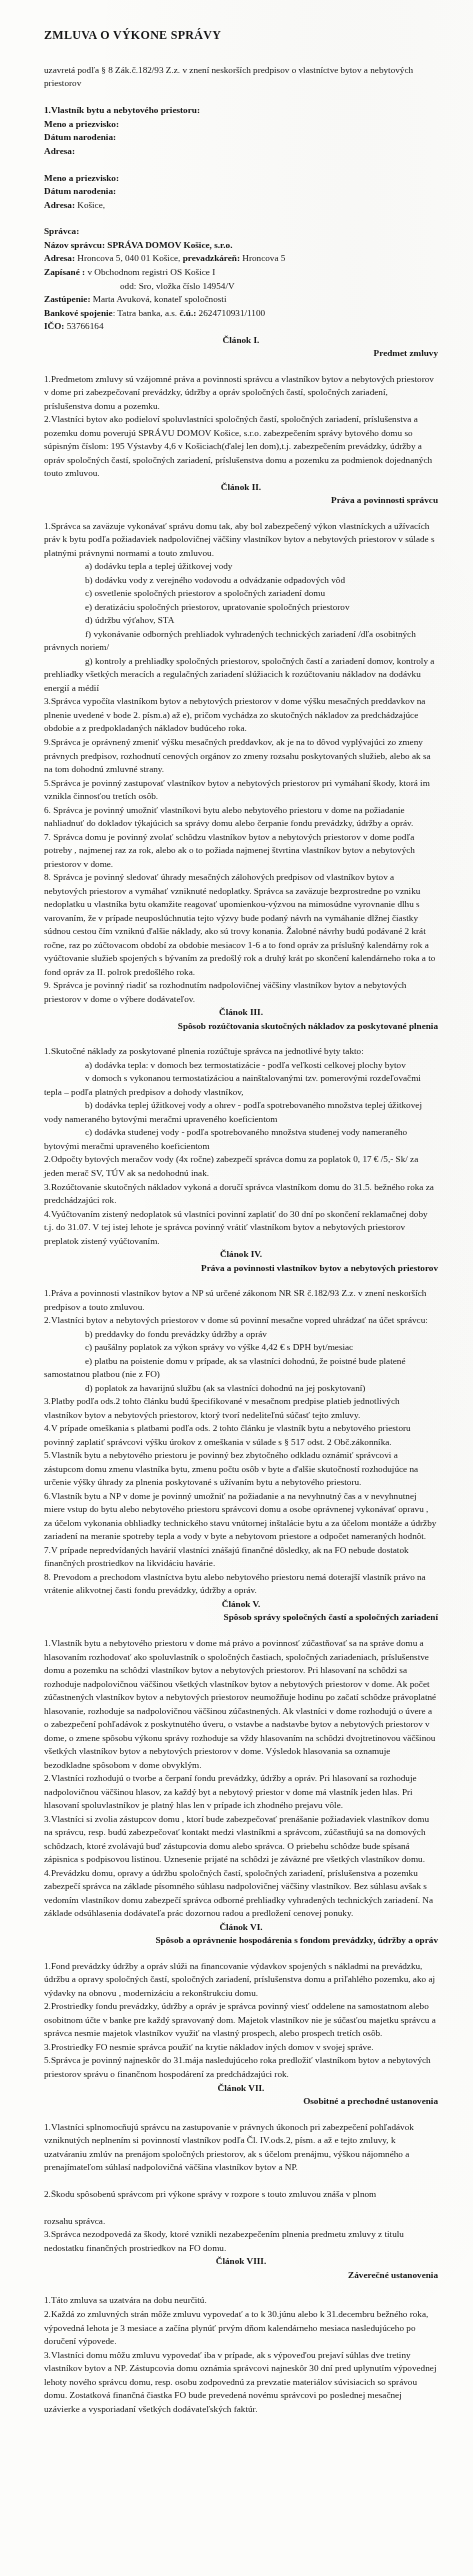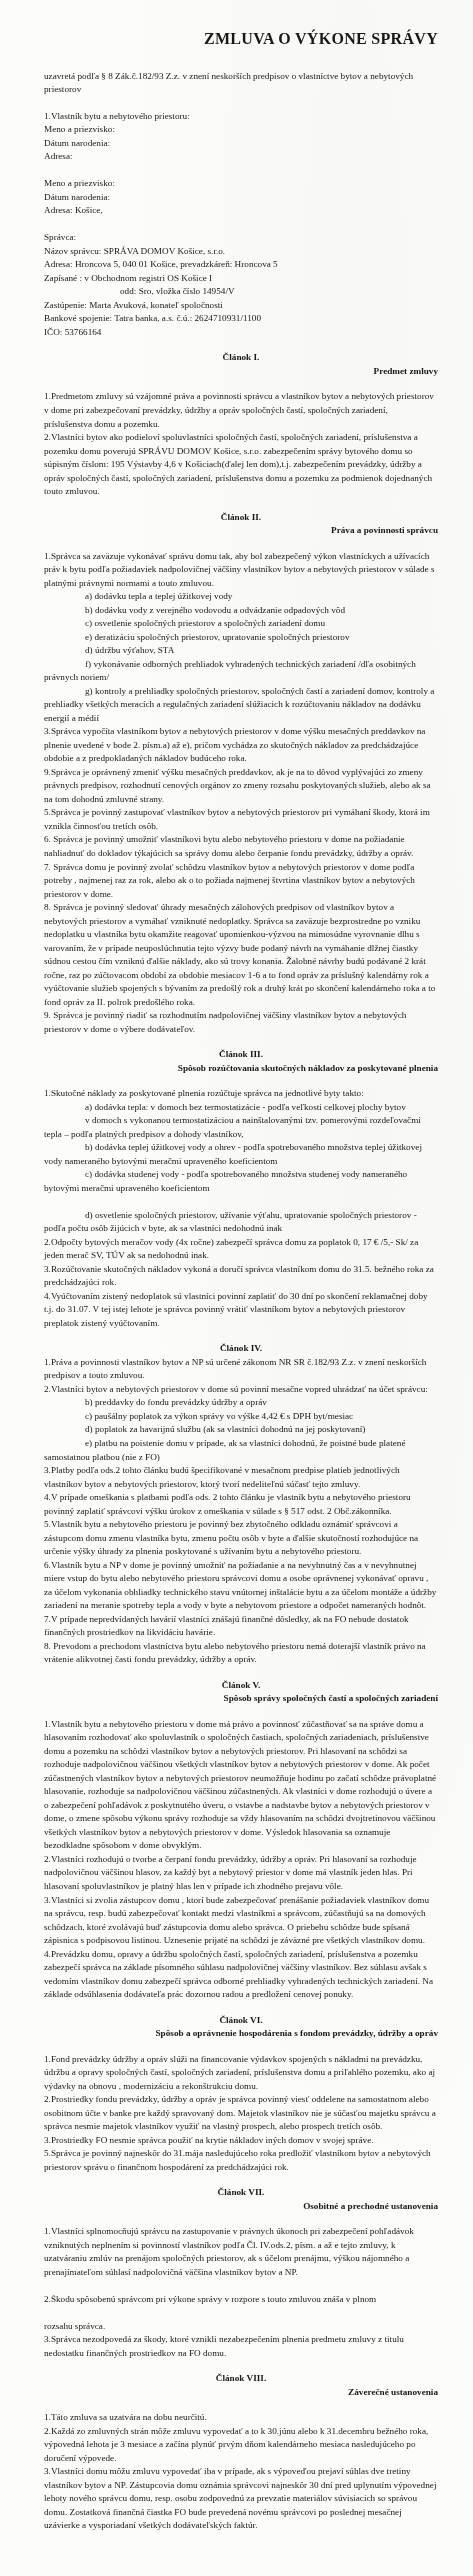--- a/index.html
+++ b/index.html
@@ -19,26 +19,26 @@
     line-height:1.47;
     color:#181818;
     position:relative;
   }
   p{margin:0;}
   .para{text-align:left;}
   .ind{text-indent:41px;}
   .pad2{padding-left:76px;}
   .gap{margin-top:13.4px;}
   .blank{height:13.4px;}
-  .b{font-weight:normal;}
+  .b{font-weight:bold;}
   .doc-title{
-    text-align:right;font-weight:bold;font-size:16px;
+    text-align:left;font-weight:bold;font-size:12px;
     letter-spacing:0.3px;margin:0 0 19px 0;
   }
-  .art-num{text-align:center;font-weight:bold;margin-top:12px;}
+  .art-num{text-align:center;font-weight:bold;}
   .art-title{text-align:right;font-weight:bold;margin-bottom:12px;}
 </style>
 </head>
 <body>
 
 <div class="page">
 
   <h1 class="doc-title">ZMLUVA O VÝKONE SPRÁVY</h1>
 
   <p class="para">uzavretá podľa § 8 Zák.č.182/93 Z.z. v znení neskorších predpisov o vlastníctve bytov a nebytových priestorov</p>
@@ -97,36 +97,36 @@
 
   <section>
     <p class="art-num">Článok III.</p>
     <p class="art-title">Spôsob rozúčtovania skutočných nákladov za poskytované plnenia</p>
     <div>
         <p class="para">1.Skutočné náklady za poskytované plnenia rozúčtuje správca na jednotlivé byty takto:</p>
         <p class="para ind">a) dodávka tepla: v domoch bez termostatizácie - podľa veľkosti celkovej plochy bytov</p>
         <p class="para ind">v domoch s vykonanou termostatizáciou a nainštalovanými tzv. pomerovými rozdeľovačmi tepla – podľa platných predpisov a dohody vlastníkov,</p>
         <p class="para ind">b) dodávka teplej úžitkovej vody a ohrev - podľa spotrebovaného množstva teplej úžitkovej vody nameraného bytovými meračmi upraveného koeficientom</p>
         <p class="para ind">c) dodávka studenej vody - podľa spotrebovaného množstva studenej vody nameraného bytovými meračmi upraveného koeficientom</p>
-        <p class="para ind gap">d) osvetlenie spoločných priestorov, užívanie výťahu, upratovanie spoločných priestorov - podľa počtu osôb žijúcich v byte, ak sa vlastníci nedohodnú inak</p>
         <p class="para">2.Odpočty bytových meračov vody (4x ročne) zabezpečí správca domu za poplatok 0, 17 € /5,- Sk/ za jeden merač SV, TÚV ak sa nedohodnú inak.</p>
         <p class="para">3.Rozúčtovanie skutočných nákladov vykoná a doručí správca vlastníkom domu do 31.5. bežného roka za predchádzajúci rok.</p>
         <p class="para">4.Vyúčtovaním zistený nedoplatok sú vlastníci povinní zaplatiť do 30 dní po skončení reklamačnej doby t.j. do 31.07.  V tej istej lehote je správca povinný vrátiť vlastníkom bytov a nebytových priestorov preplatok zistený vyúčtovaním.</p>
       </div>
   </section>
 
   <section>
     <p class="art-num">Článok IV.</p>
+    <p class="art-title">Práva a povinnosti vlastníkov bytov a nebytových priestorov</p>
     <div>
         <p class="para">1.Práva a povinnosti vlastníkov bytov a NP sú určené zákonom NR SR č.182/93 Z.z. v znení neskorších predpisov a touto zmluvou.</p>
         <p class="para">2.Vlastníci bytov a nebytových priestorov v dome sú povinní mesačne vopred uhrádzať na účet správcu:</p>
         <p class="para ind">b) preddavky do fondu prevádzky údržby a opráv</p>
         <p class="para ind">c) paušálny poplatok za výkon správy vo výške 4,42 € s DPH  byt/mesiac</p>
+        <p class="para ind">e) platbu na poistenie domu v prípade, ak sa vlastníci dohodnú, že poistné bude platené samostatnou platbou (nie z FO)</p>
         <p class="para ind">d) poplatok za havarijnú službu (ak sa vlastníci dohodnú na jej poskytovaní)</p>
-        <p class="para ind">e) platbu na poistenie domu v prípade, ak sa vlastníci dohodnú, že poistné bude platené samostatnou platbou (nie z FO)</p>
         <p class="para">3.Platby podľa ods.2 tohto článku budú špecifikované v mesačnom predpise platieb jednotlivých vlastníkov bytov a nebytových priestorov, ktorý tvorí nedeliteľnú súčasť tejto zmluvy.</p>
         <p class="para">4.V prípade omeškania s platbami podľa ods. 2 tohto článku je vlastník bytu a nebytového priestoru povinný zaplatiť správcovi výšku úrokov z omeškania v súlade s § 517 odst. 2 Obč.zákonníka.</p>
         <p class="para">5.Vlastník bytu a nebytového priestoru je povinný bez zbytočného odkladu oznámiť správcovi a zástupcom domu zmenu vlastníka bytu, zmenu počtu osôb v byte a ďalšie skutočností rozhodujúce na určenie výšky úhrady za plnenia poskytované s užívaním bytu a nebytového priestoru.</p>
         <p class="para">6.Vlastník bytu a NP v dome je povinný umožniť na požiadanie a na nevyhnutný čas a  v nevyhnutnej miere vstup do bytu alebo nebytového priestoru správcovi domu a osobe oprávnenej vykonávať opravu , za účelom vykonania obhliadky technického stavu vnútornej inštalácie bytu a za účelom montáže a údržby zariadení na meranie spotreby tepla a vody v byte a nebytovom priestore a odpočet nameraných hodnôt.</p>
         <p class="para">7.V prípade nepredvídaných havárií vlastníci znášajú finančné dôsledky, ak na FO nebude dostatok finančných prostriedkov na likvidáciu havárie.</p>
         <p class="para">8. Prevodom a prechodom vlastníctva bytu alebo nebytového priestoru nemá doterajší vlastník právo na vrátenie alikvotnej časti fondu prevádzky, údržby a opráv.</p>
       </div>
   </section>
 
   <section>

